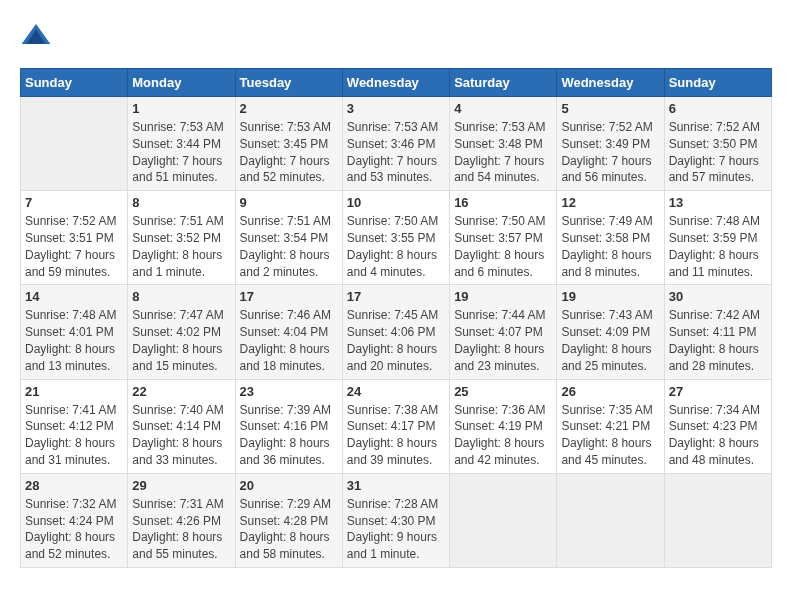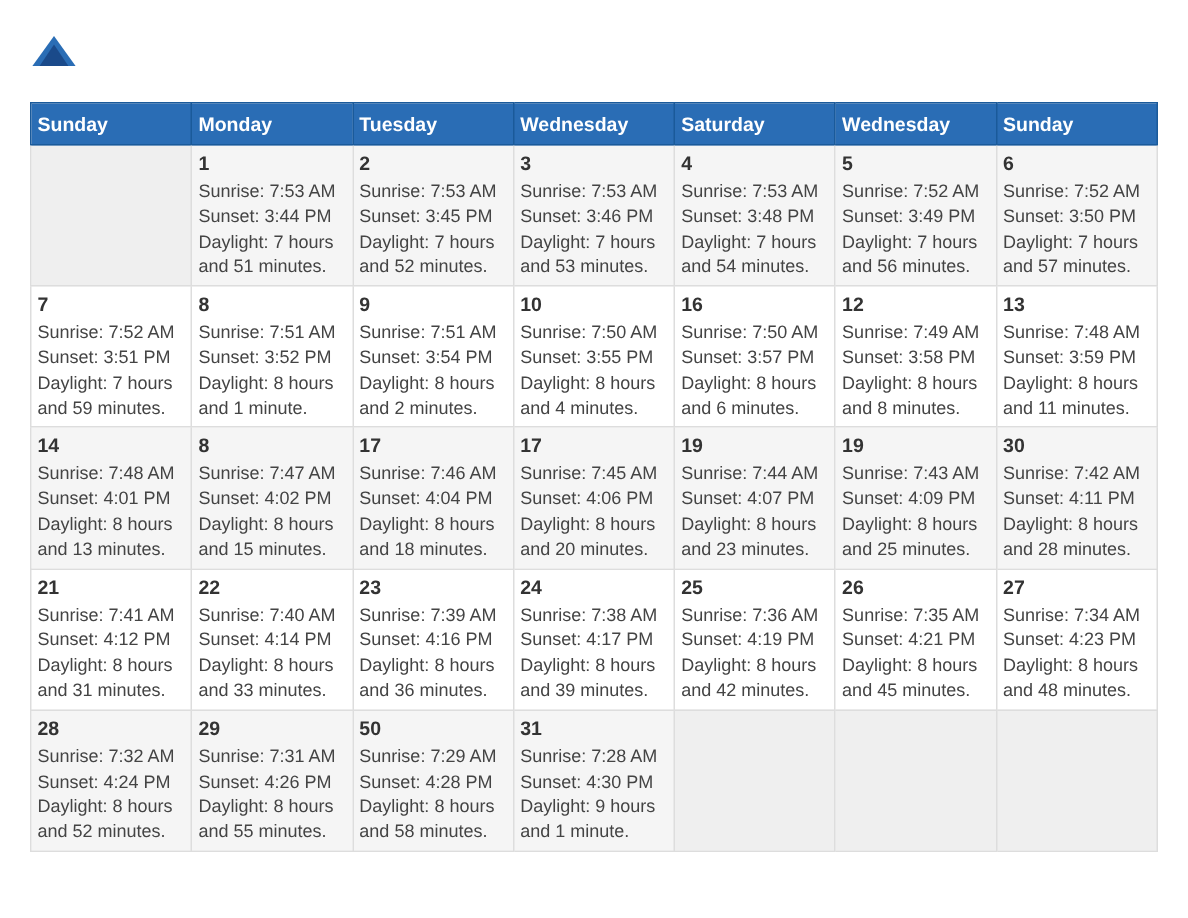--- a/index.html
+++ b/index.html
@@ -233,21 +233,21 @@
       <tr class="row-shaded">
         <td>
           <span class="day-number">28</span>
           <div class="day-info">Sunrise: 7:32 AM<br>Sunset: 4:24 PM<br>Daylight: 8 hours<br>and 52 minutes.</div>
         </td>
         <td>
           <span class="day-number">29</span>
           <div class="day-info">Sunrise: 7:31 AM<br>Sunset: 4:26 PM<br>Daylight: 8 hours<br>and 55 minutes.</div>
         </td>
         <td>
-          <span class="day-number">50</span>
+          <span class="day-number">20</span>
           <div class="day-info">Sunrise: 7:29 AM<br>Sunset: 4:28 PM<br>Daylight: 8 hours<br>and 58 minutes.</div>
         </td>
         <td>
           <span class="day-number">31</span>
           <div class="day-info">Sunrise: 7:28 AM<br>Sunset: 4:30 PM<br>Daylight: 9 hours<br>and 1 minute.</div>
         </td>
         <td class="empty"></td>
         <td class="empty"></td>
         <td class="empty"></td>
       </tr>

